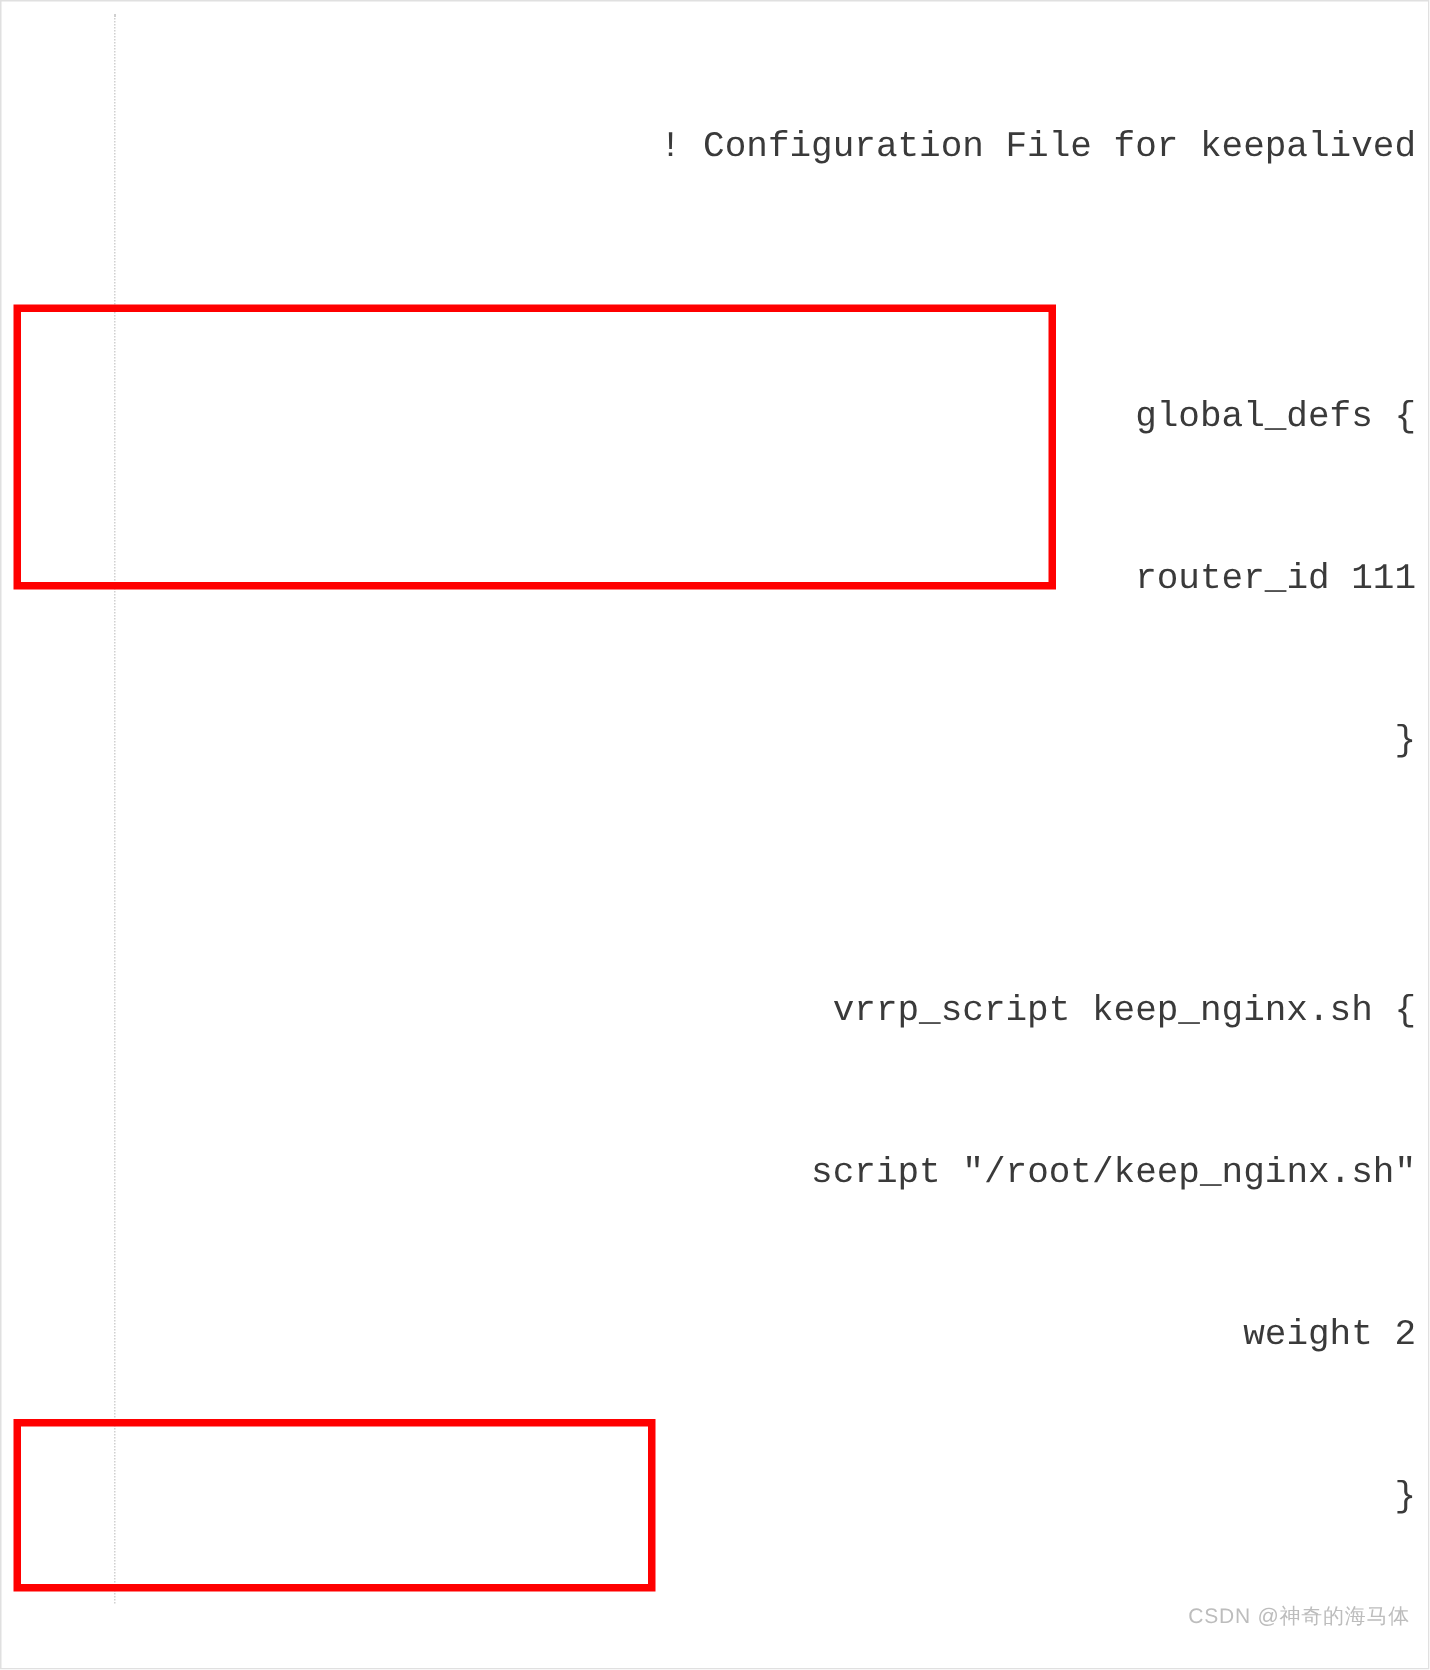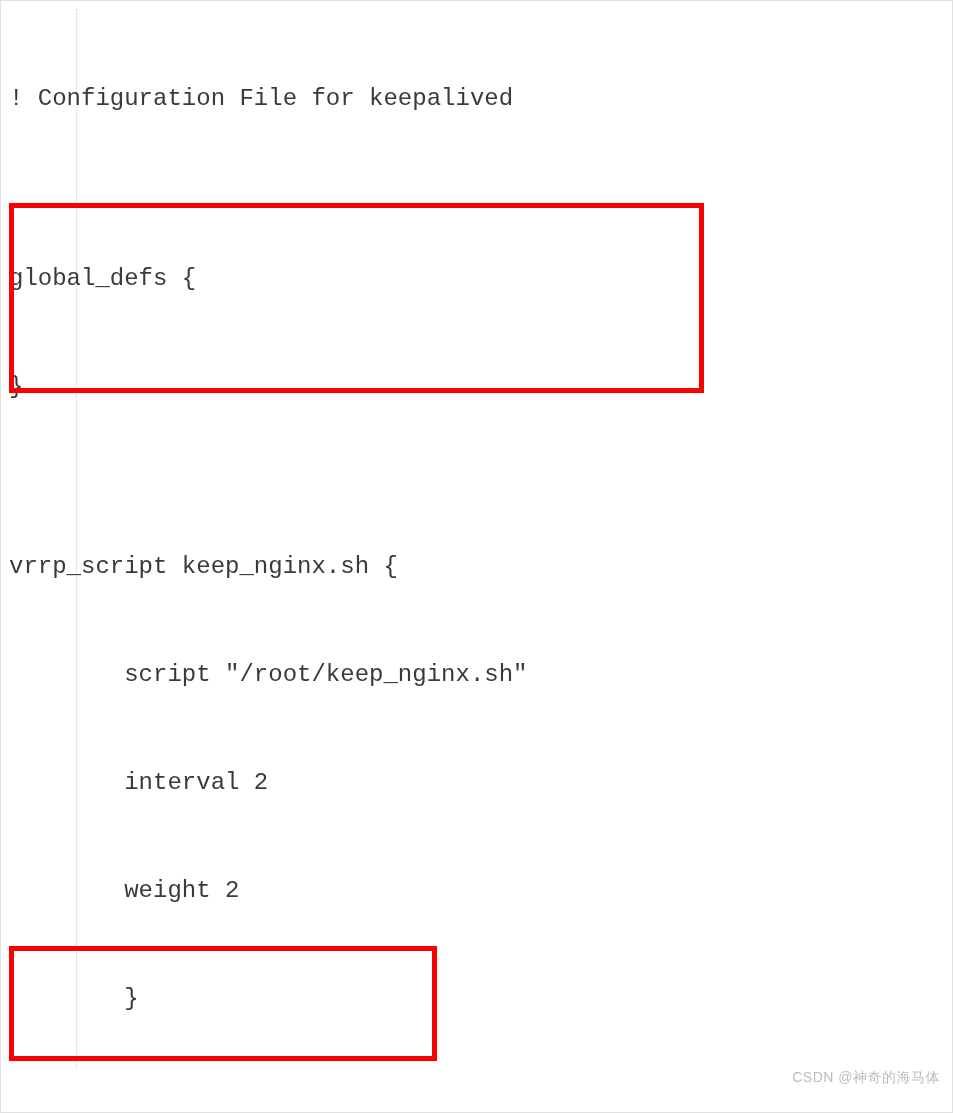--- a/index.html
+++ b/index.html
@@ -25,20 +25,21 @@
   .code-area {
     position: absolute;
     left: 8px;
     top: 8px;
     right: 8px;
     white-space: pre;
   }
   .code-line {
     display: block;
     white-space: pre;
+    text-align: right;
   }
   .highlight-box {
     position: absolute;
     border: 5px solid #ff0000;
     box-sizing: border-box;
     pointer-events: none;
   }
   #hl1 {
     left: 8px;
     top: 202px;
@@ -73,25 +74,25 @@
 <body>
 
 <div class="page">
 
   <div class="guide g1"></div>
 
   <div class="code-area">
     <span class="code-line">! Configuration File for keepalived</span>
     <span class="code-line"></span>
     <span class="code-line">global_defs {</span>
+    <span class="code-line">   router_id 111</span>
     <span class="code-line">}</span>
     <span class="code-line"></span>
     <span class="code-line">vrrp_script keep_nginx.sh {</span>
     <span class="code-line">        script "/root/keep_nginx.sh"</span>
-    <span class="code-line">        interval 2</span>
     <span class="code-line">        weight 2</span>
     <span class="code-line">        }</span>
     <span class="code-line"></span>
     
     
     
     
     
     
     <span class="code-line"></span>

